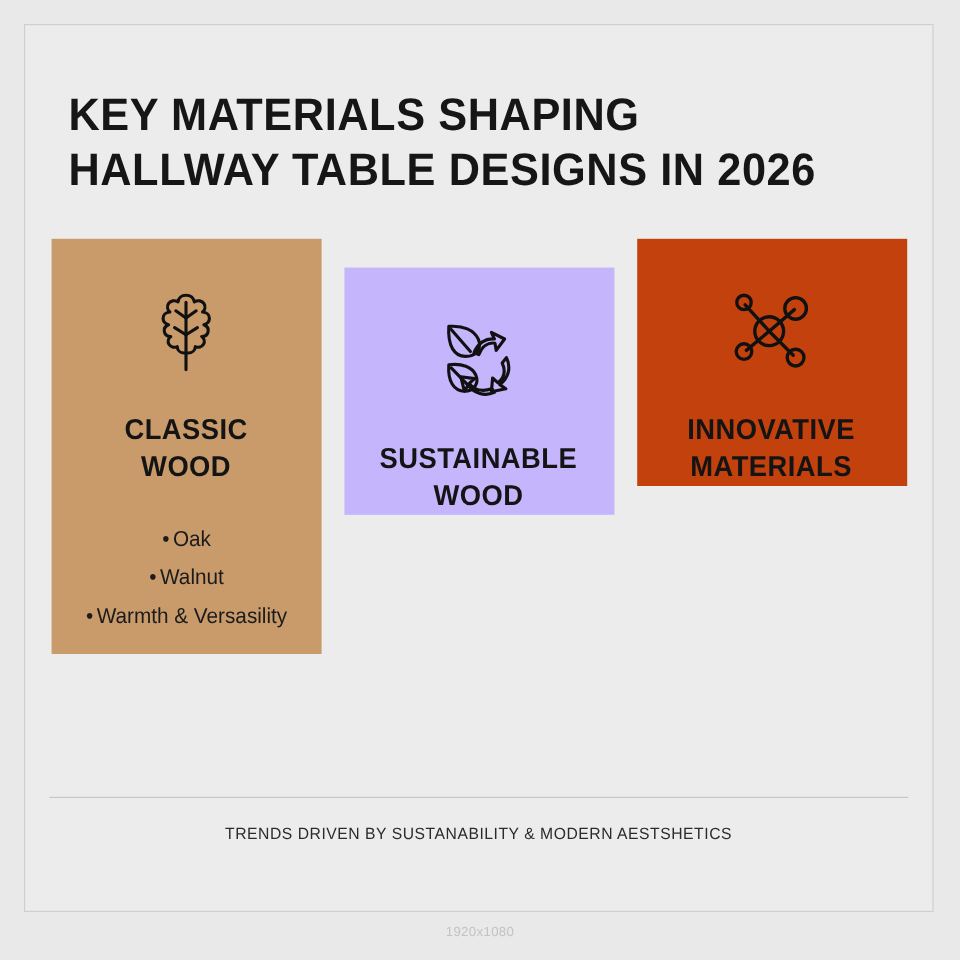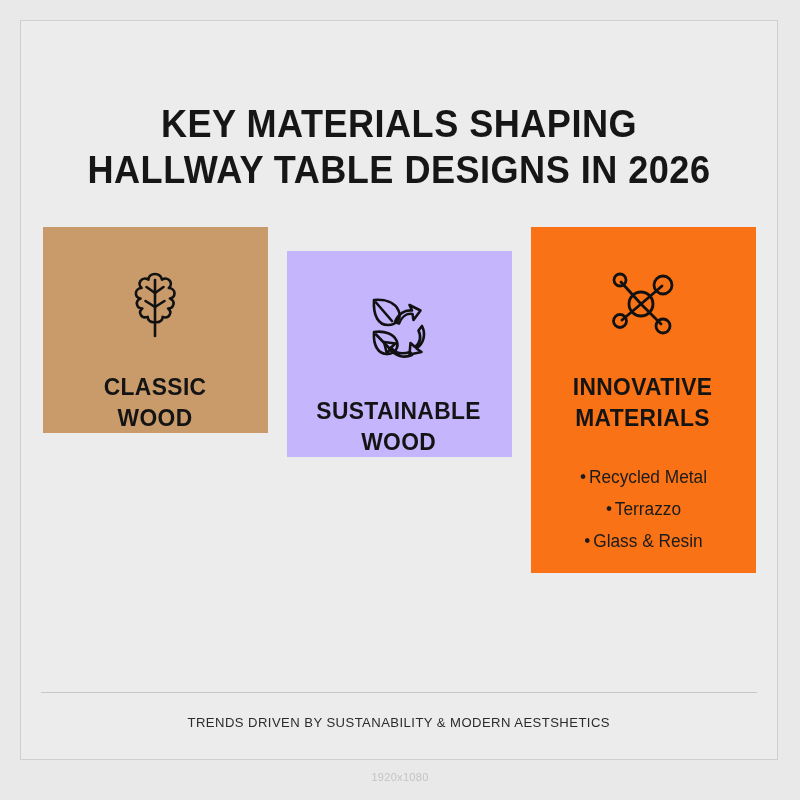--- a/index.html
+++ b/index.html
@@ -41,23 +41,23 @@
     width: 756px;
     height: 738px;
     box-sizing: border-box;
     display: flex;
     flex-direction: column;
     align-items: center;
   }
 
   
   .title-block {
-    margin-top: 80px;
+    margin-top: 52px;
     width: 100%;
-    text-align: center;
+    text-align: left;
     padding: 0 18px;
     box-sizing: border-box;
   }
   .title-line {
     font-family: "Liberation Sans Narrow", "Liberation Sans", sans-serif;
     font-weight: bold;
     font-size: 38px;
     line-height: 46px;
     letter-spacing: 0.5px;
     color: #161616;
@@ -176,20 +176,25 @@
             <line x1="31" y1="27" x2="22.5" y2="21"></line>
             <line x1="31" y1="27" x2="39.5" y2="21"></line>
             <line x1="31" y1="41" x2="21.5" y2="35"></line>
             <line x1="31" y1="41" x2="40.5" y2="35"></line>
           </svg>
         </div>
         <div class="panel-heading">
           <span class="hl">CLASSIC</span>
           <span class="hl">WOOD</span>
         </div>
+        <ul class="panel-list">
+          <li><span class="bullet">•</span><span>Oak</span></li>
+          <li><span class="bullet">•</span><span>Walnut</span></li>
+          <li><span class="bullet">•</span><span>Warmth &amp; Versasility</span></li>
+        </ul>
       </div>
 
       <div class="panel" style="background-color: #c4b5fd; margin-top: 24px;">
         <div class="panel-icon">
           <svg width="68" height="72" viewBox="0 0 68 72" fill="none" stroke="#111" stroke-width="2.6" stroke-linecap="round" stroke-linejoin="round">
 
             <path d="M9 8c12-1 21 3 24.5 10.5C37 26 32 33 23 33 13.5 33 8 24 9 8z"></path>
             <line x1="11" y1="10.5" x2="27" y2="29"></line>
 
             <path d="M9 40c11-1.5 19.5 2 22.5 8.5C34.5 55.5 30 62 22 62 13.5 62 8 54 9 40z"></path>
@@ -201,43 +206,38 @@
 
             <path d="M47 63c-8 3.5-17 1-22-6l-3 5-3-12 11.5 1.5-4.5 4c4 5.5 11 7 19 4.5z"></path>
           </svg>
         </div>
         <div class="panel-heading">
           <span class="hl">SUSTAINABLE</span>
           <span class="hl">WOOD</span>
         </div>
       </div>
 
-      <div class="panel" style="background-color: #f97316;">
+      <div class="panel" style="background-color: #c2410c;">
         <div class="panel-icon">
           <svg width="72" height="72" viewBox="0 0 72 72" fill="none" stroke="#111" stroke-width="2.8" stroke-linecap="round" stroke-linejoin="round">
             <line x1="14" y1="14" x2="34" y2="36"></line>
             <line x1="34" y1="36" x2="55" y2="18"></line>
             <line x1="34" y1="36" x2="15" y2="52"></line>
             <line x1="34" y1="36" x2="54" y2="56"></line>
             <circle cx="34" cy="36" r="12"></circle>
             <circle cx="13" cy="12" r="6"></circle>
             <circle cx="56" cy="17" r="9"></circle>
             <circle cx="13" cy="53" r="6.5"></circle>
             <circle cx="56" cy="58" r="7"></circle>
           </svg>
         </div>
         <div class="panel-heading">
           <span class="hl">INNOVATIVE</span>
           <span class="hl">MATERIALS</span>
         </div>
-        <ul class="panel-list">
-          <li><span class="bullet">•</span><span>Recycled Metal</span></li>
-          <li><span class="bullet">•</span><span>Terrazzo</span></li>
-          <li><span class="bullet">•</span><span>Glass &amp; Resin</span></li>
-        </ul>
       </div>
 
     </div>
 
     <div class="divider"></div>
     <div class="footer-note">TRENDS DRIVEN BY SUSTANABILITY &amp; MODERN AESTSHETICS</div>
 
   </div>
 
   <div class="dimension-label">1920x1080</div>

